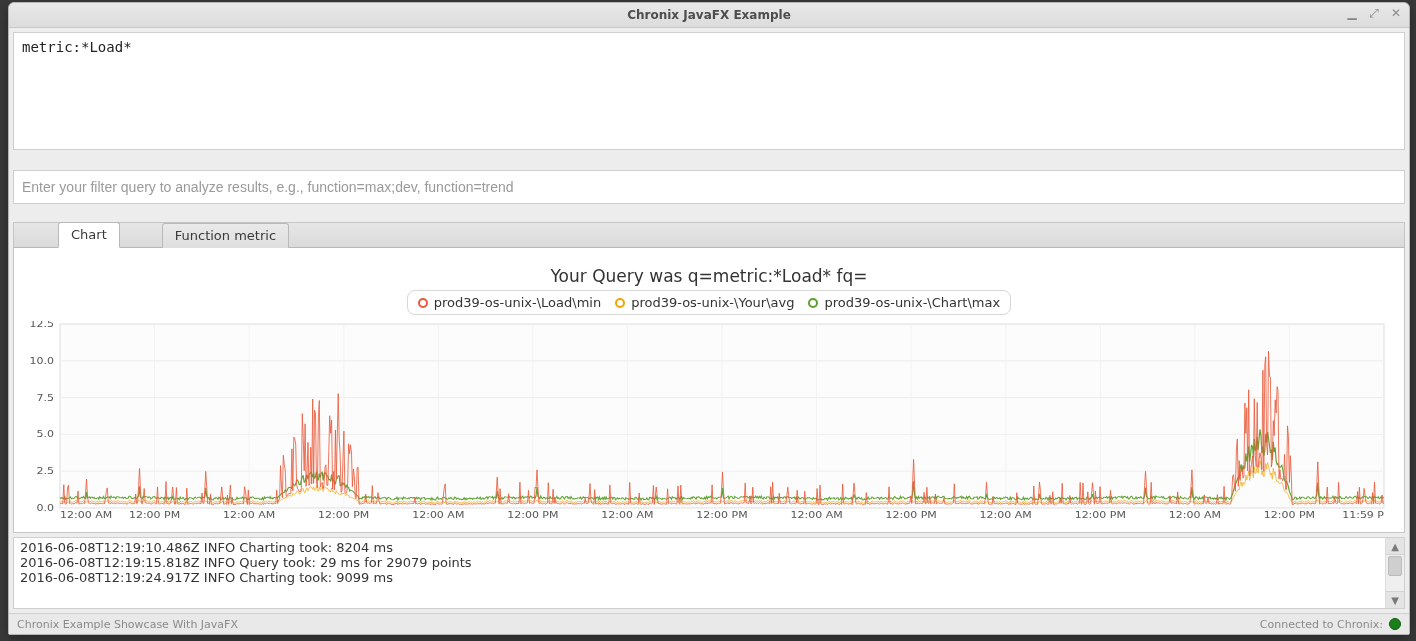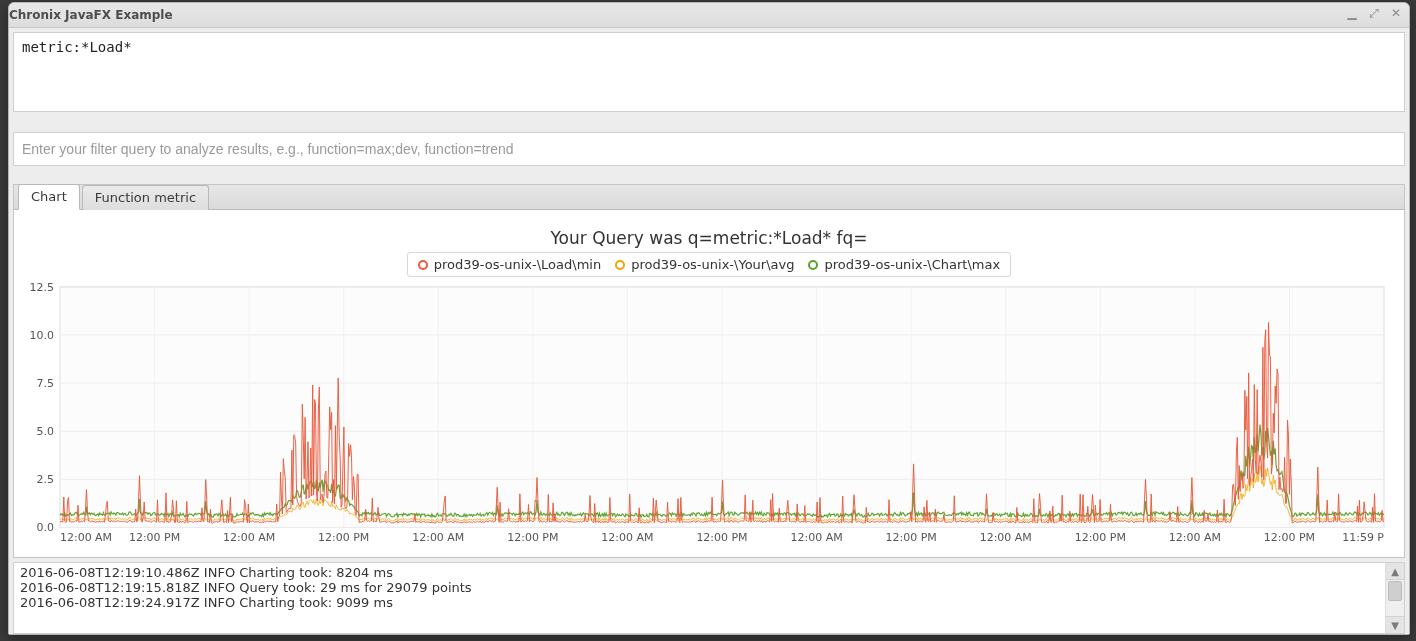--- a/index.html
+++ b/index.html
@@ -20,21 +20,21 @@
     border-radius: 6px 6px 2px 2px;
     box-shadow: 0 4px 14px rgba(0,0,0,0.35);
     display: flex; flex-direction: column;
   }
   .titlebar {
     height: 24px;
     background: linear-gradient(#e8e8e8, #dcdcdc);
     border-bottom: 1px solid #c8c8c8;
     border-radius: 6px 6px 0 0;
     display: flex; align-items: center;
-    justify-content: flex-start;
+    justify-content: center;
     position: relative;
     flex: 0 0 auto;
   }
   .titlebar .title {
     font-weight: bold;
     color: #4d4d4d;
     font-size: 12px;
   }
   .titlebar .win-btns {
     position: absolute; right: 6px; top: 3px;
@@ -51,21 +51,21 @@
     flex: 1 1 auto;
     display: flex; flex-direction: column;
     background: #ededed;
     min-height: 0;
   }
   .query-area {
     flex: 0 0 auto;
     background: #fff;
     border: 1px solid #cfcfcf;
     margin: 4px 4px 0 4px;
-    height: 80px;
+    height: 118px;
     padding: 6px 8px;
     box-sizing: border-box;
     font-size: 14px;
     color: #222;
     resize: none;
     outline: none;
   }
   .filter-input {
     flex: 0 0 auto;
     background: #fff;
@@ -96,20 +96,21 @@
     font-size: 13px;
     color: #3a3a3a;
     border: 1px solid #b9b9b9;
     border-bottom: none;
     background: linear-gradient(#eaeaea, #dedede);
     margin-right: 2px;
     border-radius: 3px 3px 0 0;
     position: relative;
     top: 1px;
     cursor: default;
+    margin-left: 40px;
   }
   .tab.active {
     background: #fff;
     border-bottom: 1px solid #fff;
   }
   .chart-panel {
     flex: 1 1 auto;
     background: #fff;
     margin: 0 4px;
     border: 1px solid #c5c5c5;
@@ -123,21 +124,21 @@
     text-align: center;
     font-size: 17px;
     color: #333;
     margin: 2px 0 4px 0;
     flex: 0 0 auto;
   }
   .legend {
     flex: 0 0 auto;
     align-self: center;
     border: 1px solid #d7d7d7;
-    border-radius: 3px;
+    border-radius: 8px;
     padding: 4px 10px;
     display: flex; gap: 14px;
     font-size: 13px;
     color: #333;
     background: #fff;
     margin-bottom: 6px;
   }
   .legend .item { display: flex; align-items: center; gap: 6px; }
   .swatch {
     width: 10px; height: 10px; border-radius: 50%;
@@ -308,15 +309,22 @@
       <div class="log-area" id="log-area">2016-06-08T12:19:10.486Z INFO Charting took: 8204 ms
 2016-06-08T12:19:15.818Z INFO Query took: 29 ms for 29079 points
 2016-06-08T12:19:24.917Z INFO Charting took: 9099 ms</div>
       <div class="fake-scrollbar">
         <div class="arrow up">▲</div>
         <div class="thumb"></div>
         <div class="arrow down">▼</div>
       </div>
     </div>
 
+    <div class="statusbar">
+      <span>Chronix Example Showcase With JavaFX</span>
+      <span class="status-right">
+        <span>Connected to Chronix:</span>
+        <span class="status-dot"></span>
+      </span>
+    </div>
 
   </div>
 </div>
 
 </body></html>

